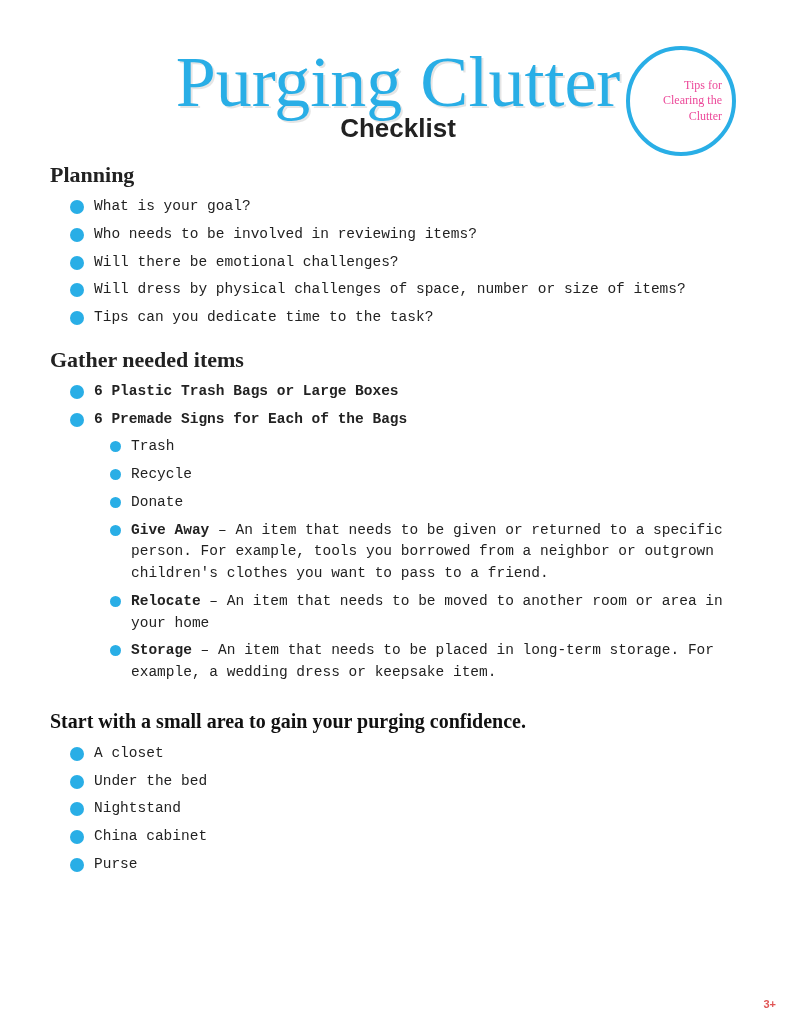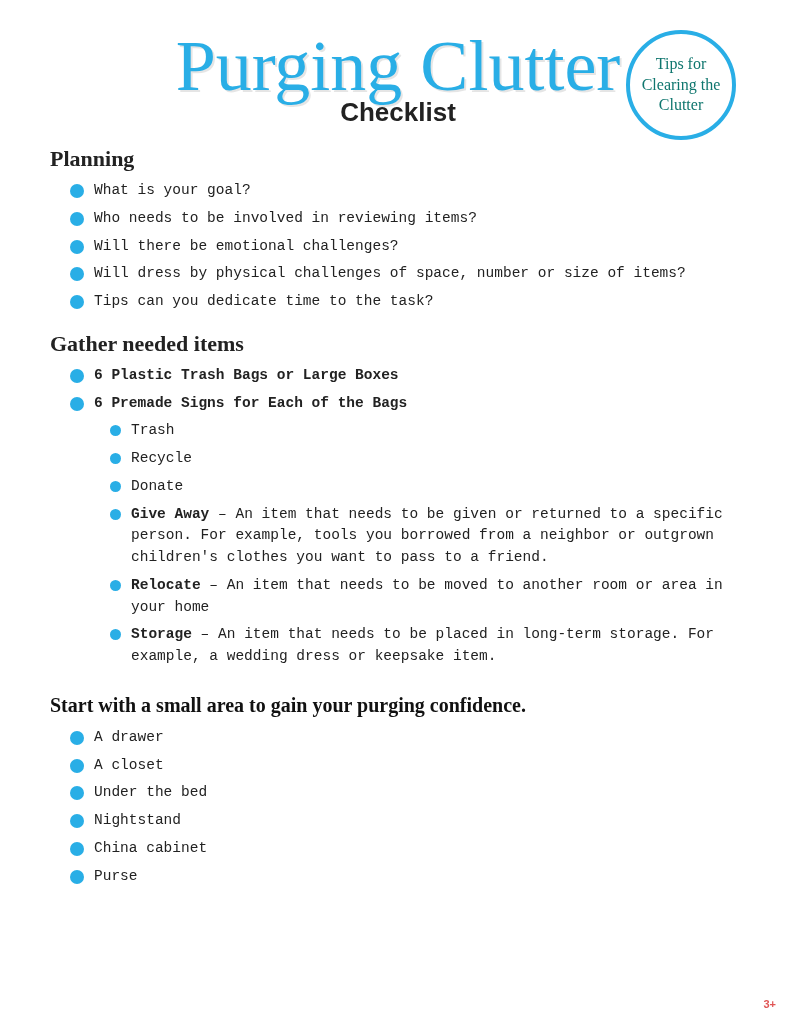--- a/index.html
+++ b/index.html
@@ -15,21 +15,21 @@
       align-items: flex-start;
       min-height: 100vh;
       font-family: 'Georgia', serif;
     }
 
     .page {
       width: 796px;
       min-height: 1022px;
       background: #ffffff;
       position: relative;
-      padding: 30px 50px 40px 50px;
+      padding: 46px 50px 40px 50px;
     }
 
     .header {
       position: relative;
       text-align: center;
       margin-bottom: 10px;
     }
 
     .title-main {
       font-family: 'Brush Script MT', 'Comic Sans MS', cursive;
@@ -61,23 +61,24 @@
       background: white;
       display: flex;
       align-items: center;
       justify-content: center;
       text-align: center;
       padding: 10px;
     }
 
     .circle-badge-text {
       font-family: 'Brush Script MT', 'Comic Sans MS', cursive;
-      font-size: 16px;
-      color: #0f766e;
+      font-size: 12px;
+      color: #ec4899;
       line-height: 1.3;
+      text-align: right;
     }
 
     .section-heading {
       font-family: 'Brush Script MT', 'Comic Sans MS', cursive;
       font-size: 22px;
       font-weight: bold;
       color: #222;
       margin-top: 18px;
       margin-bottom: 8px;
     }
@@ -229,24 +230,20 @@
         </ul>
       </li>
     </ul>
   </div>
 
   <div>
     <div class="section-bold">Start with a small area to gain your purging confidence.</div>
     <ul class="list-level-1">
       <li class="list-item">
         <span class="bullet"></span>
-        <span class="item-text">A drawer</span>
-      </li>
-      <li class="list-item">
-        <span class="bullet"></span>
         <span class="item-text">A closet</span>
       </li>
       <li class="list-item">
         <span class="bullet"></span>
         <span class="item-text">Under the bed</span>
       </li>
       <li class="list-item">
         <span class="bullet"></span>
         <span class="item-text">Nightstand</span>
       </li>

